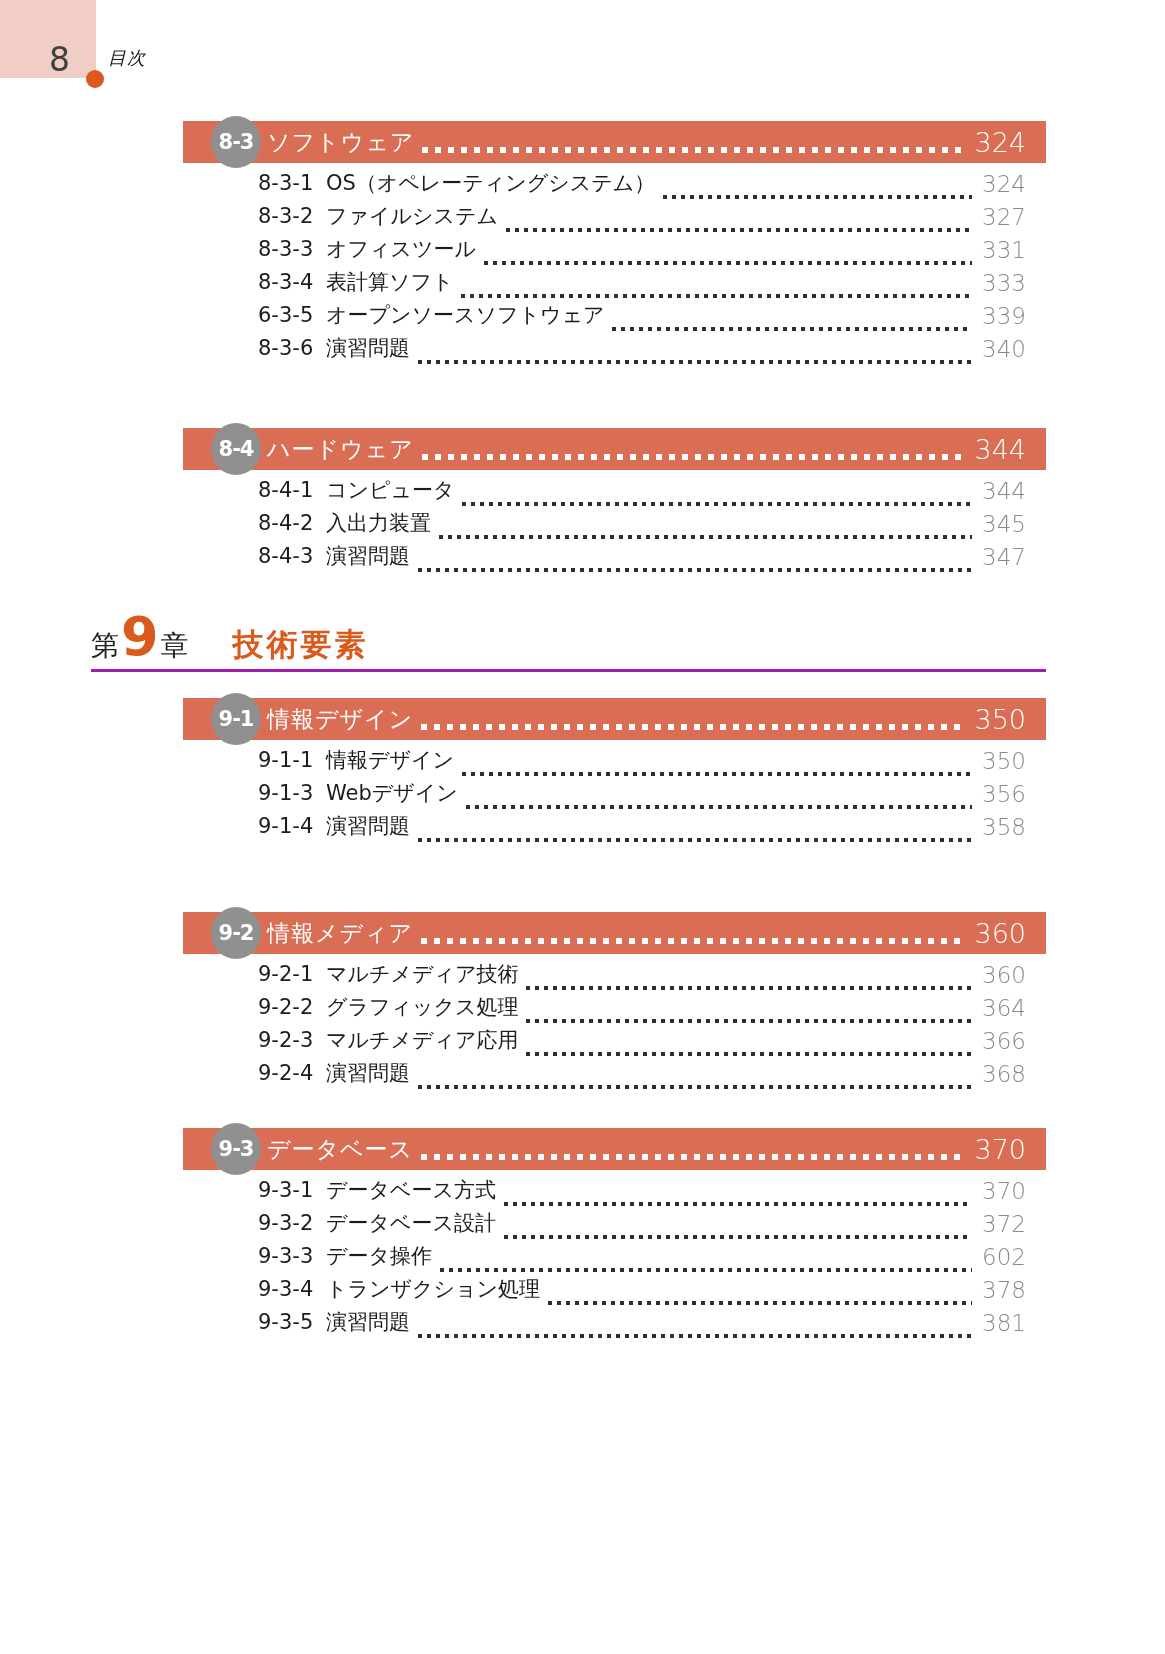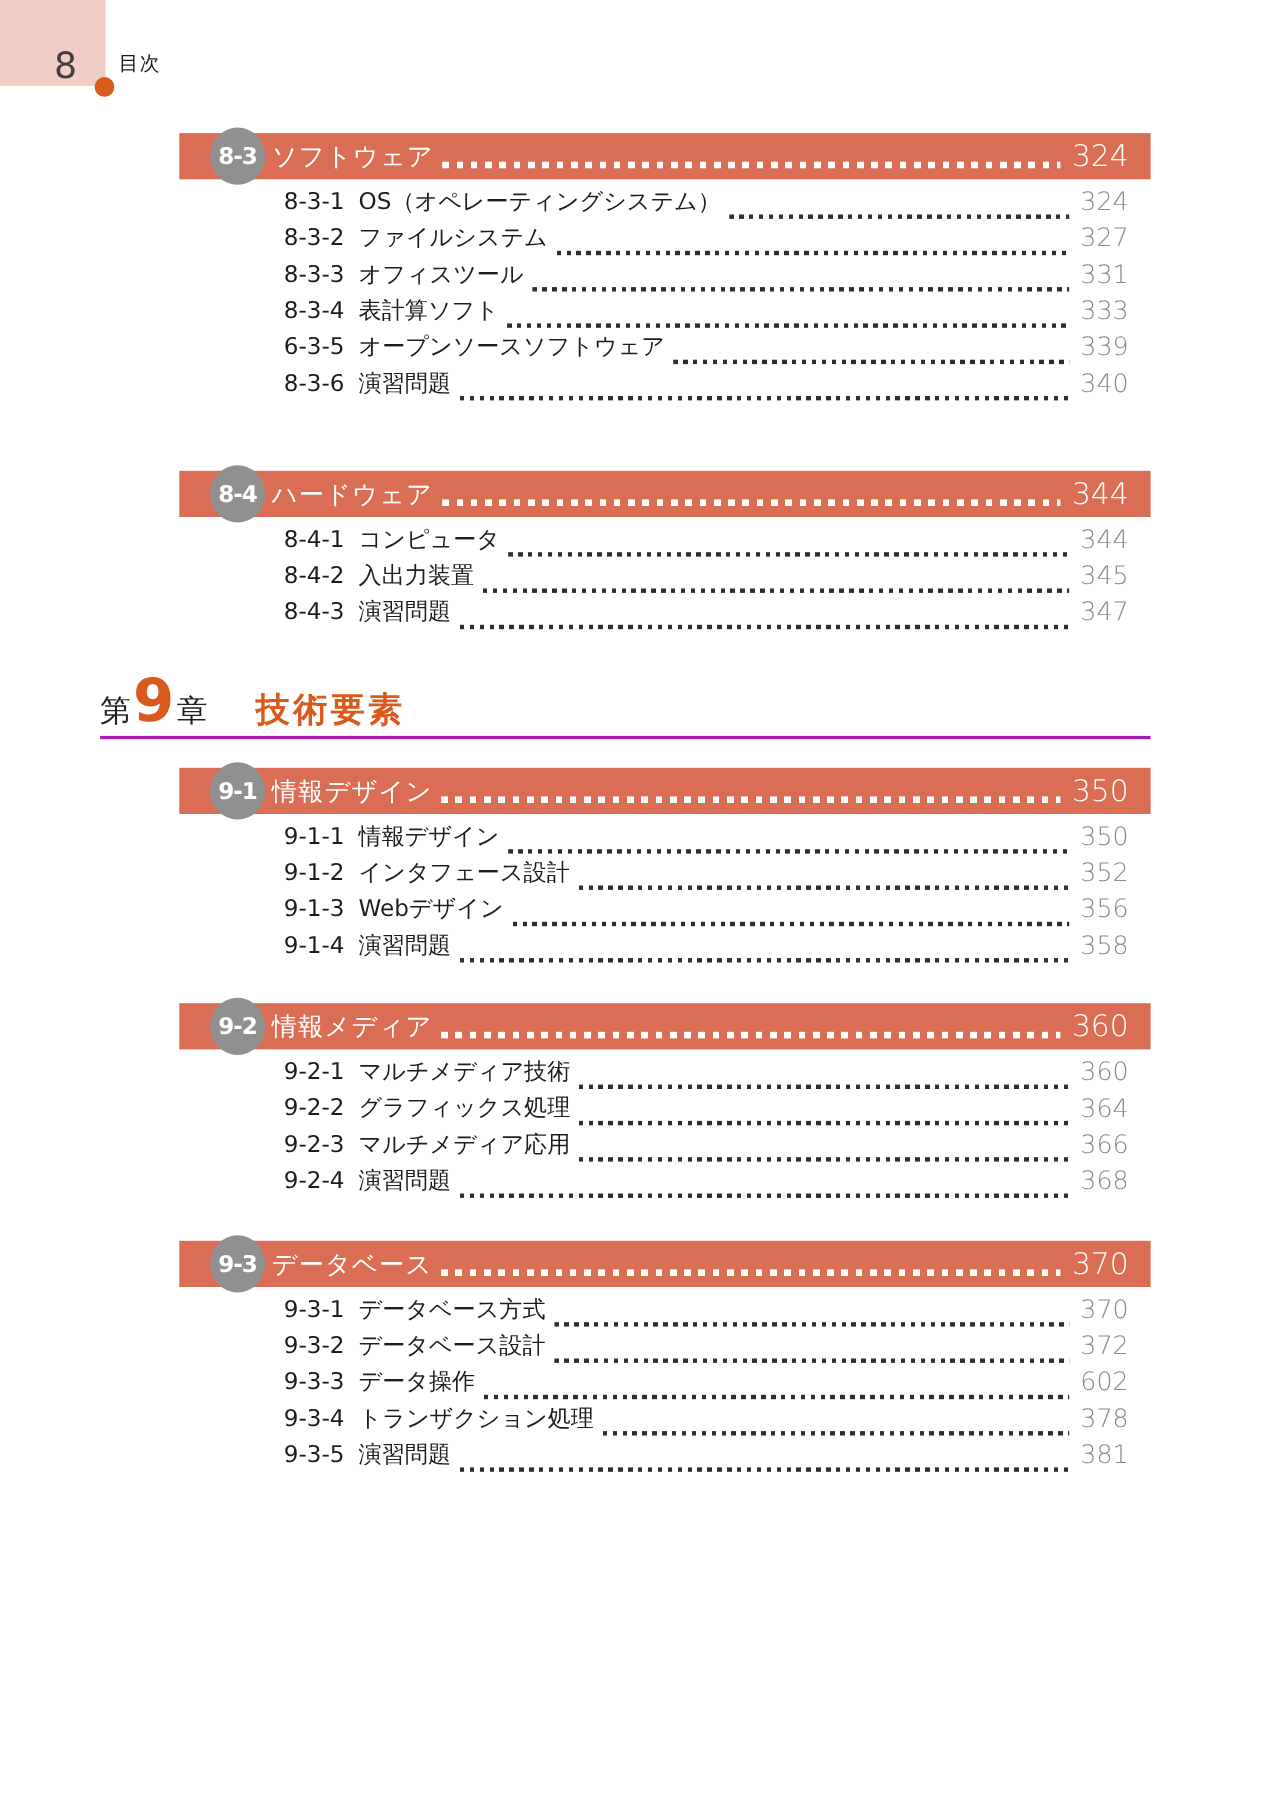--- a/index.html
+++ b/index.html
@@ -27,21 +27,21 @@
     position:absolute; right:26px; bottom:2px;
     font-size:33px; font-weight:400; color:#3f3f3f; line-height:1;
   }
   .corner-dot {
     position:absolute; left:86px; top:70px;
     width:18px; height:18px; border-radius:50%;
     background:var(--accent);
   }
   .header-label {
     position:absolute; left:108px; top:46px;
-    font-size:18px; color:#1a1a1a; letter-spacing:1px;
+    font-size:18px; color:#1a1a1a; letter-spacing:1px;font-style:italic;
   }
 
   
   .chapter-heading {
     position:absolute; left:91px; top:596px;
     width:955px; height:76px;
     border-bottom:3px solid #a21caf;
     box-sizing:border-box;
     padding-top:14px;
     white-space:nowrap;
@@ -52,20 +52,21 @@
   .ch-title{ font-size:31px; color:var(--accent); font-weight:bold; margin-left:44px; letter-spacing:3px; vertical-align:baseline; }
 
   
   .toc-section { position:absolute; left:163px; width:883px; }
   .bar {
     position:relative; height:42px;
     background:var(--bar);
     display:flex; align-items:center;
     padding-left:84px; padding-right:20px;
     box-sizing:border-box;
+    margin-left:20px;
   }
   .badge {
     position:absolute; left:28px; top:-5px;
     width:50px; height:52px; border-radius:50%;
     background:var(--badge);
     color:#fff;
     display:flex; align-items:center; justify-content:center;
     font-size:21px; font-weight:bold; letter-spacing:-1px;
   }
   .bar-title {
@@ -201,26 +202,20 @@
       </div>
       <ul class="items">
 
       <li class="item">
           <span class="item-num">9-1-1</span>
           <span class="item-label">情報デザイン</span>
           <div class="leader leader-dark"></div>
           <span class="item-page">350</span>
         </li>
           <li class="item">
-          <span class="item-num">9-1-2</span>
-          <span class="item-label">インタフェース設計</span>
-          <div class="leader leader-dark"></div>
-          <span class="item-page">352</span>
-        </li>
-          <li class="item">
           <span class="item-num">9-1-3</span>
           <span class="item-label">Webデザイン</span>
           <div class="leader leader-dark"></div>
           <span class="item-page">356</span>
         </li>
           <li class="item">
           <span class="item-num">9-1-4</span>
           <span class="item-label">演習問題</span>
           <div class="leader leader-dark"></div>
           <span class="item-page">358</span>

